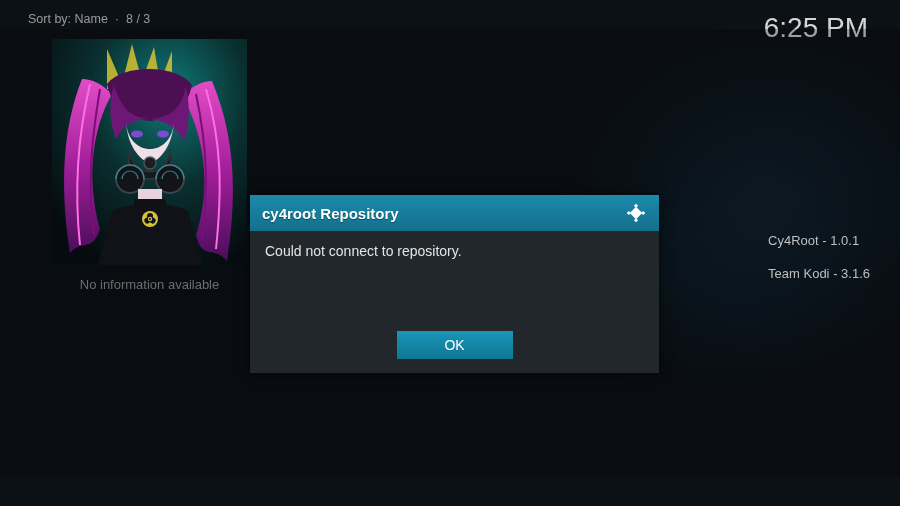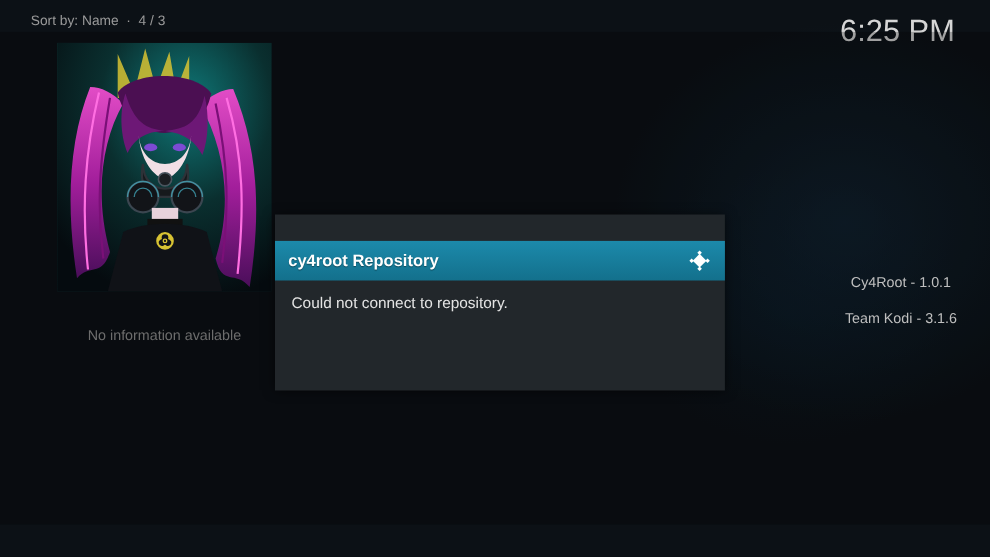--- a/index.html
+++ b/index.html
@@ -63,30 +63,30 @@
     }
     .thumb {
       width: 195px;
       height: 226px;
       background: linear-gradient(135deg,#0b2b2b 0%,#07161a 70%);
       position: relative;
       overflow: hidden;
     }
     .thumb svg { display:block; }
     .thumb-caption {
-      margin-top: 32px;
+      margin-top: 12px;
       font-size: 13px;
       color: #6d6d6d;
     }
     
     .meta-list {
       position: absolute;
       right: 30px;
-      top: 220px;
-      text-align: center;
+      top: 204px;
+      text-align: left;
       font-size: 13px;
       color: #bfbfbf;
     }
     .meta-row {
       margin-bottom: 18px;
     }
     
     .dialog {
       position: absolute;
       left: 250px;
@@ -94,21 +94,20 @@
       width: 409px;
       background: #22272b;
       box-shadow: 0 0 10px rgba(0,0,0,0.6);
     }
     .dialog-header {
       background: linear-gradient(to bottom, #1c8aab 0%, #13708c 100%);
       padding: 7px 12px;
       display: flex;
       align-items: center;
       justify-content: space-between;
-      margin-top: 24px;
     }
     .dialog-title {
       font-weight: bold;
       font-size: 15px;
       color: #fff;
       text-shadow: 0 1px 1px rgba(0,0,0,.4);
     }
     .dialog-logo svg { display:block; }
     .dialog-body {
       padding: 12px 15px 18px 15px;
@@ -142,21 +141,21 @@
   </style>
 </head>
 <body>
 
 <div class="bg-swirl"></div>
 
 <div class="header">
   <div class="subheader">
     <span>Sort by: Name</span>
     <span> &nbsp;·&nbsp; </span>
-    <span>4 / 3</span>
+    <span>8 / 3</span>
   </div>
   <div class="clock">6:25 PM</div>
 </div>
 
 <div class="content">
   <div class="dim"></div>
 
   <div class="thumb-wrap">
     <div class="thumb">
       <svg viewBox="0 0 195 226" width="195" height="226">
@@ -246,15 +245,18 @@
             <rect x="18.3" y="10.4" width="3.2" height="3.2" transform="rotate(45 19.9 12)"></rect>
             <rect x="10.4" y="18.3" width="3.2" height="3.2" transform="rotate(45 12 19.9)"></rect>
             <rect x="7.2" y="7.2" width="9.6" height="9.6" transform="rotate(45 12 12)"></rect>
           </g>
         </svg>
       </span>
     </div>
     <div class="dialog-body">
       <div>Could not connect to repository.</div>
     </div>
+    <div class="dialog-actions">
+      <div class="ok-btn">OK</div>
+    </div>
   </div>
 
 </div>
 
 </body></html>

